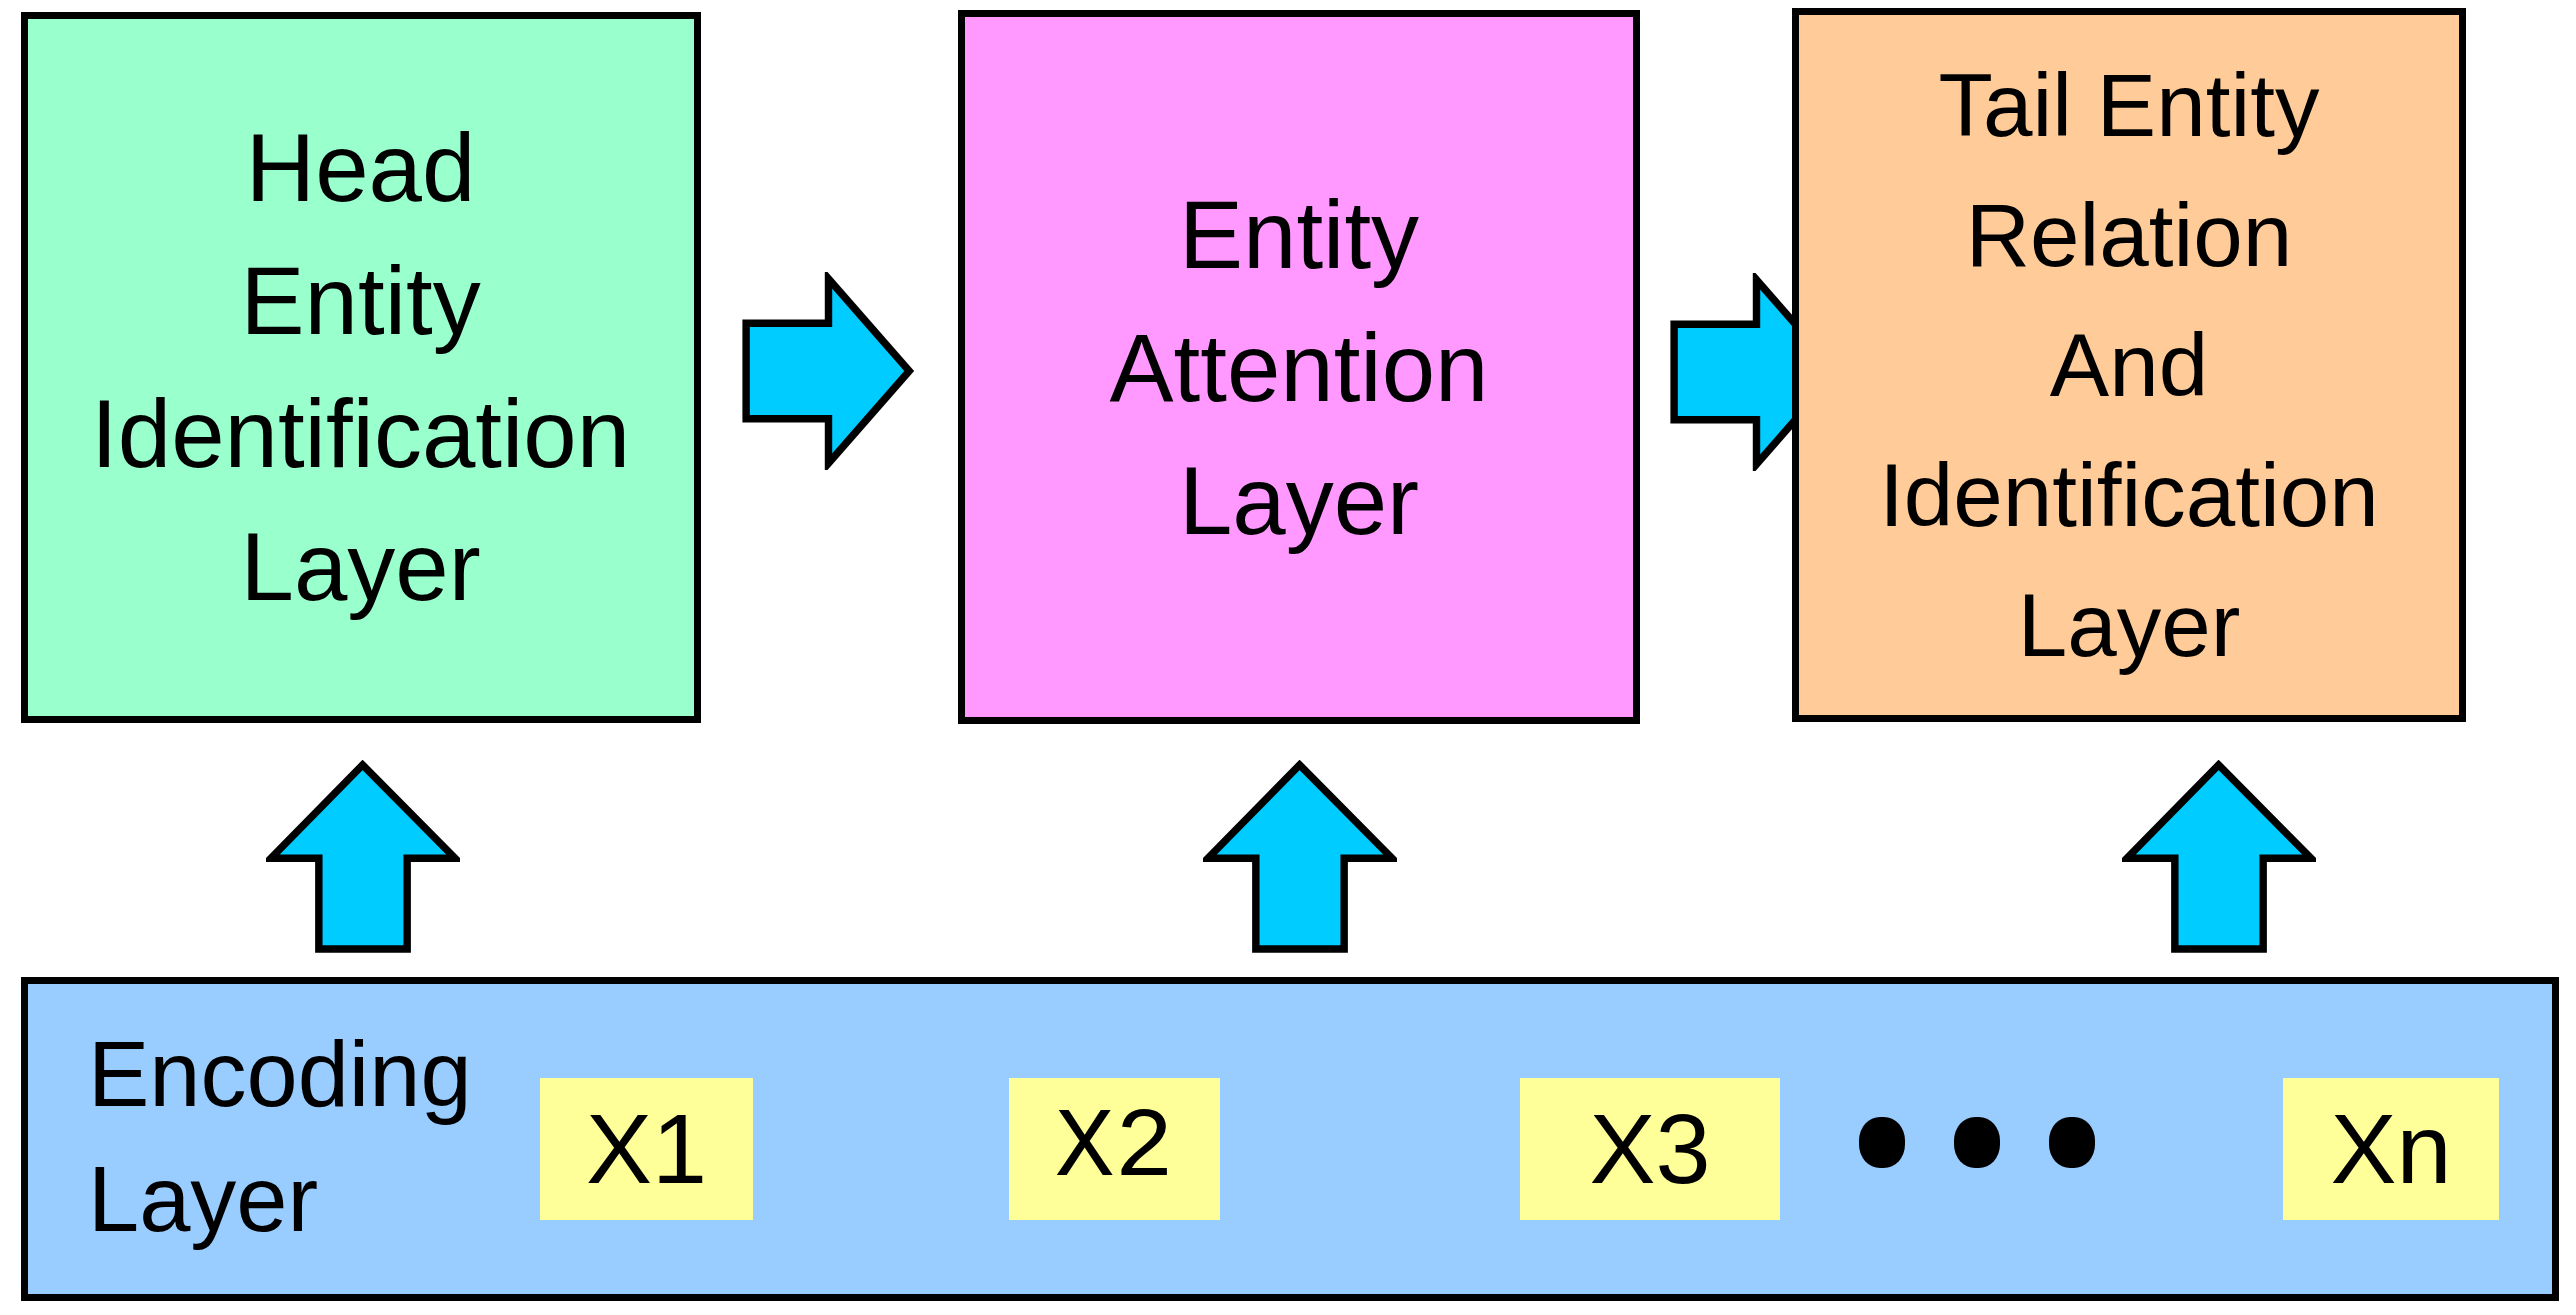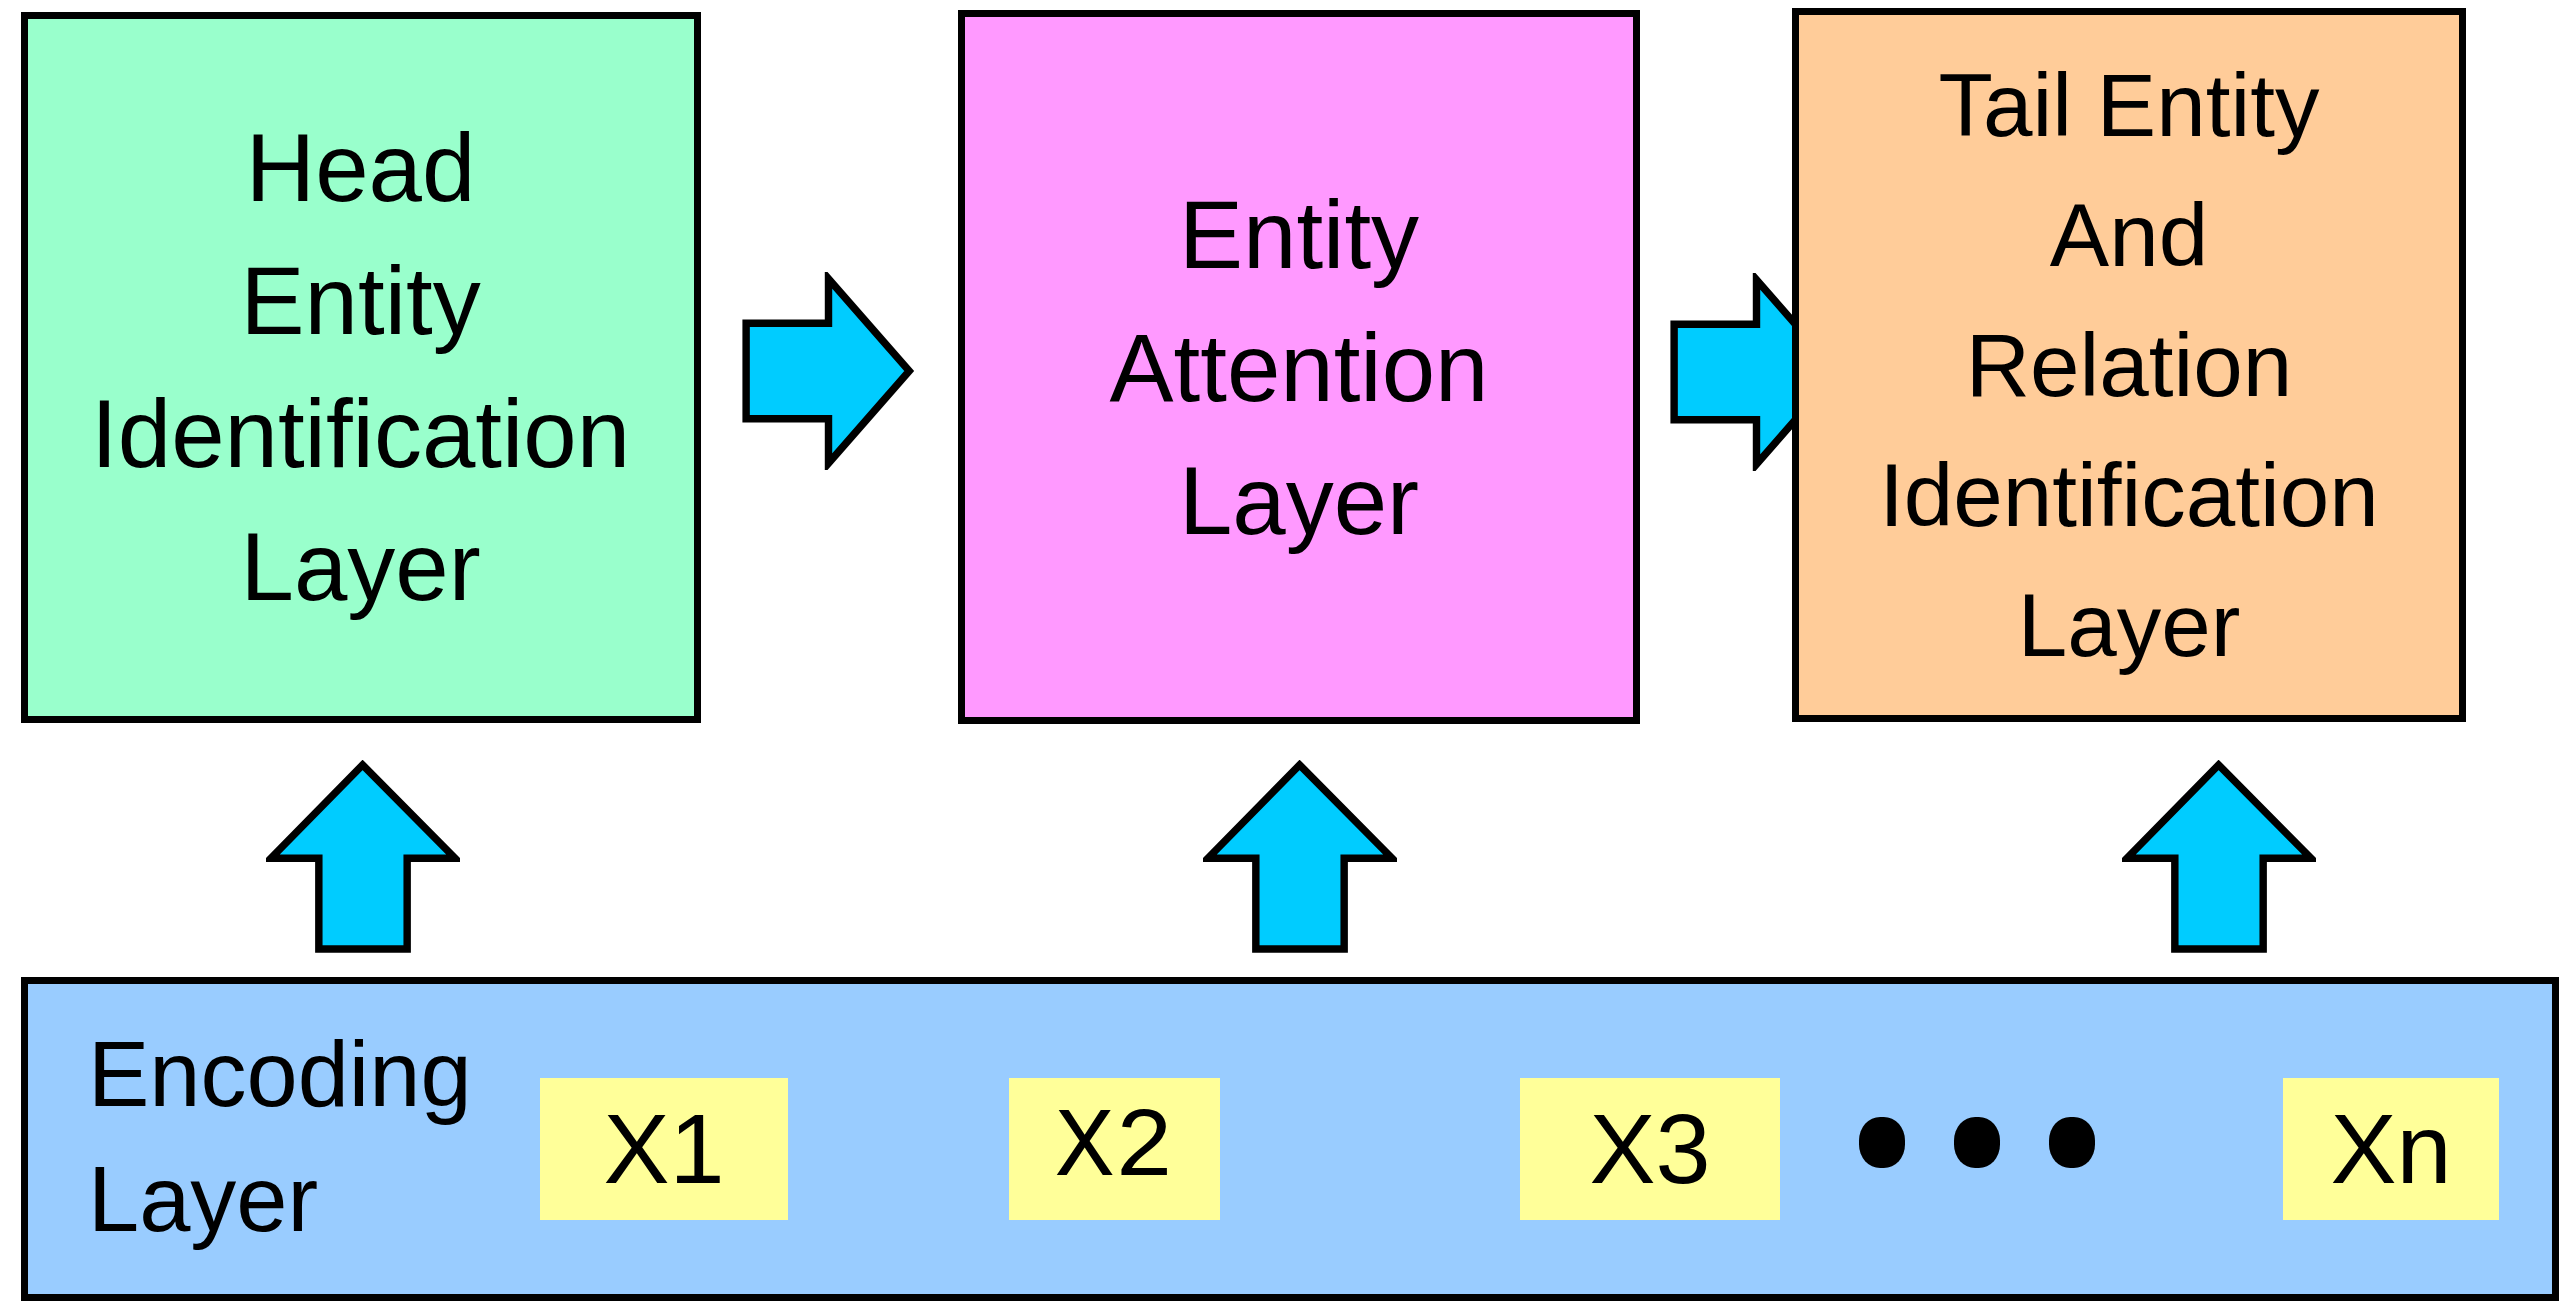--- a/index.html
+++ b/index.html
@@ -61,21 +61,21 @@
   }
   .encoding-label span { display: block; white-space: nowrap; }
 
   
   .token {
     top: 1078px; height: 142px;
     background: var(--token_fill);
     display: flex; align-items: center; justify-content: center;
     font-size: 99px;
   }
-  .token.t1 { left: 540px;  width: 248px; }
+  .token.t1 { left: 540px;  width: 213px; }
   .token.t2 { left: 1009px; width: 211px; font-family: Liberation Mono, monospace; }
   .token.t3 { left: 1520px; width: 260px; }
   .token.tn { left: 2283px; width: 216px; justify-content: center; }
 
   
   .dots {
     left: 1859px; top: 1117px; width: 236px; height: 51px;
     display: flex; align-items: center; justify-content: space-between;
   }
   .dot {
@@ -114,22 +114,22 @@
 
   <div class="abs arrow-wrap arrow-right-2">
     <svg viewBox="0 0 210 240" aria-hidden="true">
       <polygon class="arrow-poly" points="5,62 105,62 105,8 203,120 105,232 105,178 5,178"></polygon>
     </svg>
   </div>
 
   <div class="abs layer-box tail">
     <div class="layer-label">
       <span>Tail Entity</span>
+      <span>Relation</span>
       <span>And</span>
-      <span>Relation</span>
       <span>Identification</span>
       <span>Layer</span>
     </div>
   </div>
 
   <div class="abs arrow-wrap arrow-up-1">
     <svg viewBox="0 0 235 235" aria-hidden="true">
       <polygon class="arrow-poly" points="117,6 229,119 171,119 171,229 64,229 64,119 6,119"></polygon>
     </svg>
   </div>

